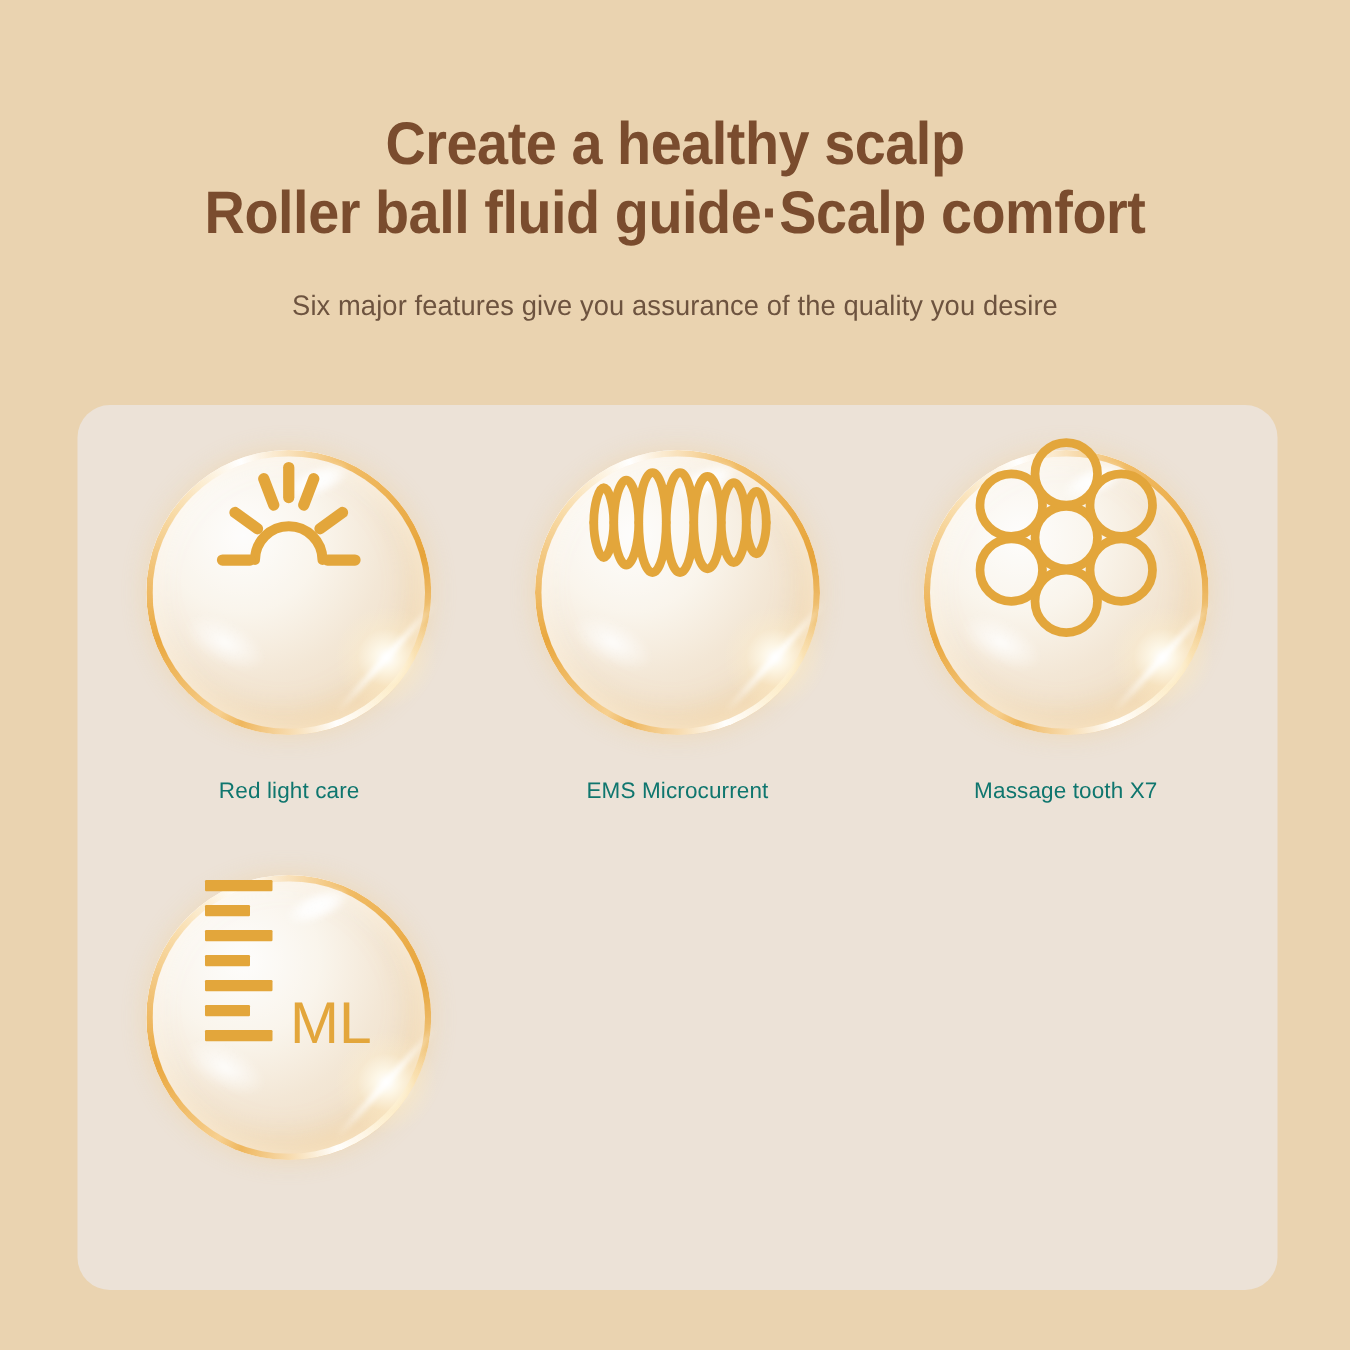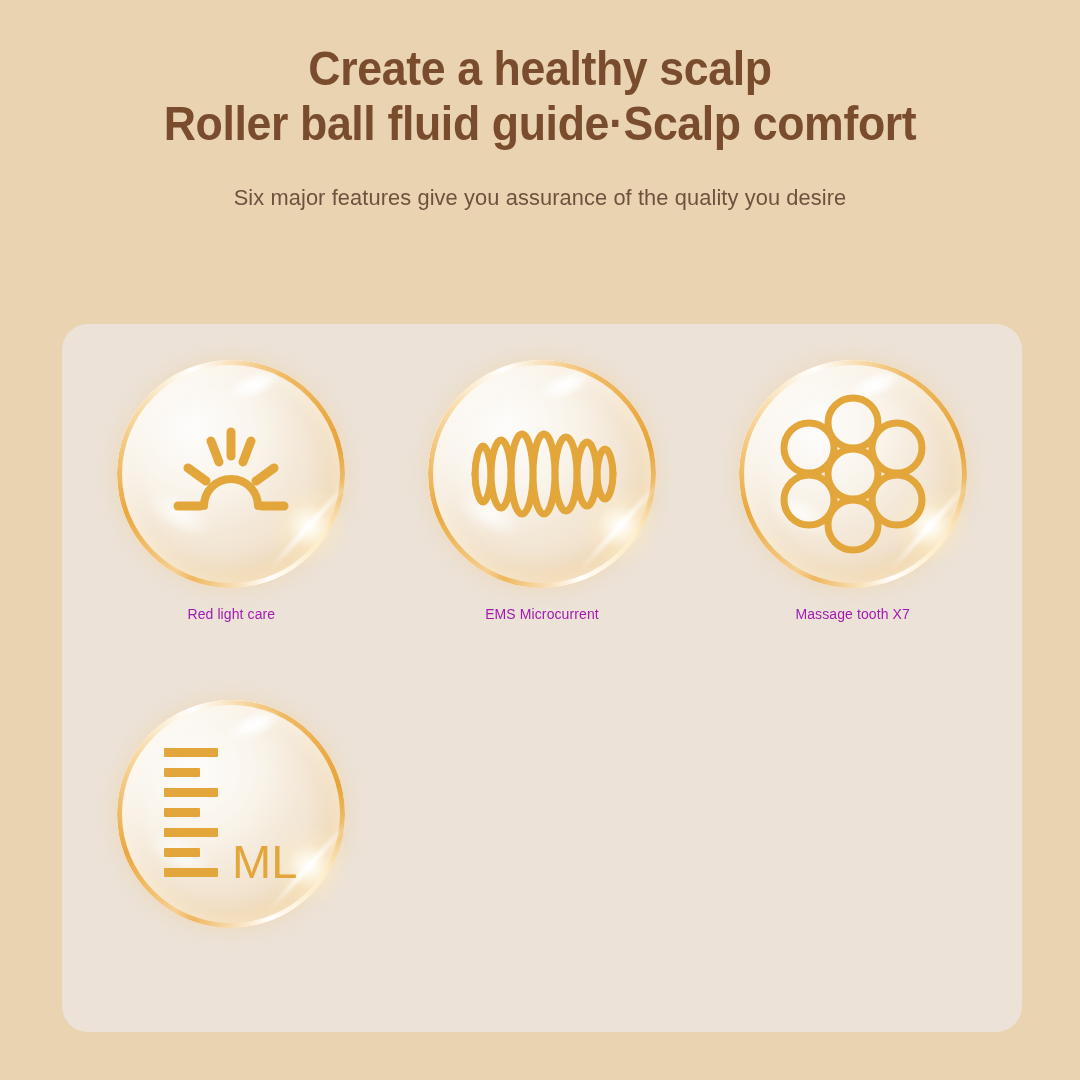--- a/index.html
+++ b/index.html
@@ -14,21 +14,21 @@
     overflow: hidden;
     position: relative;
   }
 
   
   .header {
     position: absolute;
     top: 0;
     left: 0;
     width: 1080px;
-    padding-top: 45px;
+    padding-top: 92px;
     text-align: center;
   }
   .title {
     color: #7a4c2e;
     font-size: 48px;
     font-weight: bold;
     line-height: 1.02;
     letter-spacing: -0.4px;
     transform: scaleX(0.93);
     transform-origin: center top;
@@ -167,32 +167,31 @@
     transform: rotate(28deg);
     background: radial-gradient(ellipse at center, rgba(255,255,255,0.85) 0%, rgba(255,255,255,0.0) 70%);
     filter: blur(2px);
     pointer-events: none;
   }
 
   .icon-holder {
     position: absolute;
     inset: 0;
     display: flex;
-    align-items: center;
     justify-content: center;
   }
   .icon-holder svg {
     display: block;
     overflow: visible;
   }
 
   .caption {
-    margin-top: 18px;
-    color: #a21caf;
-    font-size: 14px;
+    margin-top: 34px;
+    color: #0f766e;
+    font-size: 18px;
     font-weight: 400;
     letter-spacing: 0.1px;
     white-space: nowrap;
     text-align: center;
   }
 </style>
 </head>
 <body>
 
 <div class="header">

